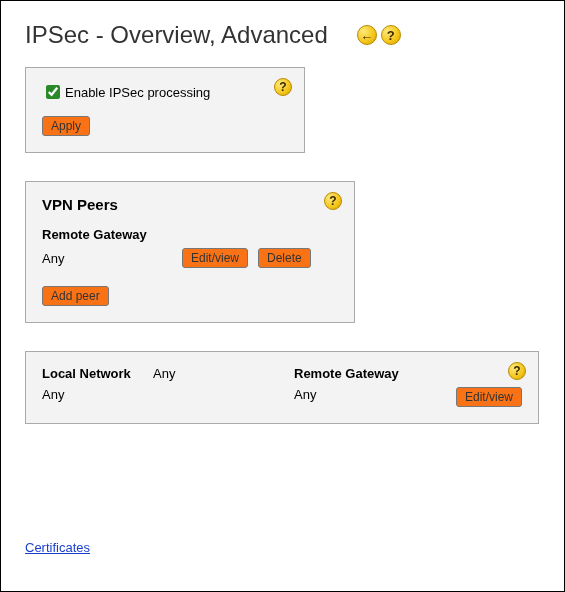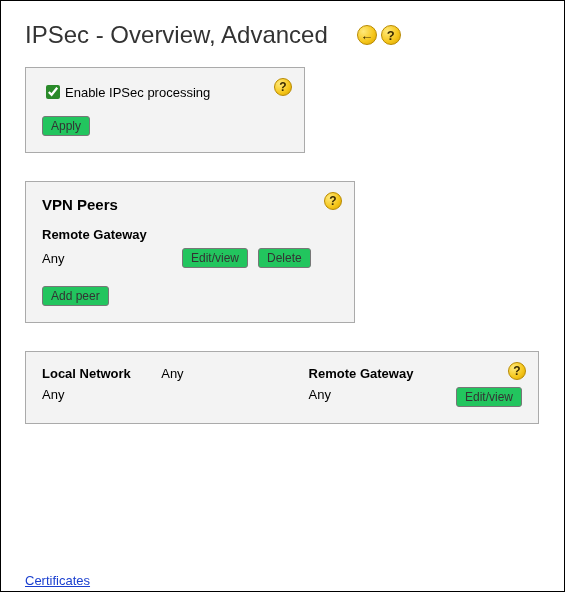--- a/index.html
+++ b/index.html
@@ -80,21 +80,21 @@
   input[type="checkbox"] {
     accent-color: #2a8a2a;
     width: 14px;
     height: 14px;
     cursor: pointer;
   }
   .btn {
     display: inline-block;
     border: 1px solid #777;
     border-radius: 3px;
-    background: #22c55e;
+    background: #f97316;
     padding: 2px 8px;
     font-size: 12px;
     font-family: inherit;
     cursor: pointer;
     color: #333;
   }
   .section-title {
     font-weight: bold;
     margin-bottom: 14px;
     font-size: 15px;
@@ -110,41 +110,41 @@
     display: flex;
     align-items: center;
     gap: 10px;
     margin-top: 6px;
   }
   .peers-val {
     width: 130px;
   }
   .conn-table {
     display: flex;
-    gap: 16px;
+    gap: 1px;
   }
   .conn-col {
     display: flex;
     flex-direction: column;
     gap: 6px;
   }
   .conn-col.c1 { width: 110px; }
   .conn-col.c2 { width: 140px; }
   .conn-col.c3 { width: 140px; }
   .conn-col.c4 { flex: 1; align-items: flex-end; }
   .link {
     color: #1a3fcf;
     text-decoration: underline;
     cursor: pointer;
     font-size: 13px;
   }
   .bottom-link {
     position: absolute;
     left: 24px;
-    bottom: 3px;
+    bottom: 36px;
   }
 </style>
 </head>
 <body>
 
 <div class="page">
 
   <div class="title-row">
     <h1>IPSec - Overview, Advanced</h1>
     <div class="title-icons">

